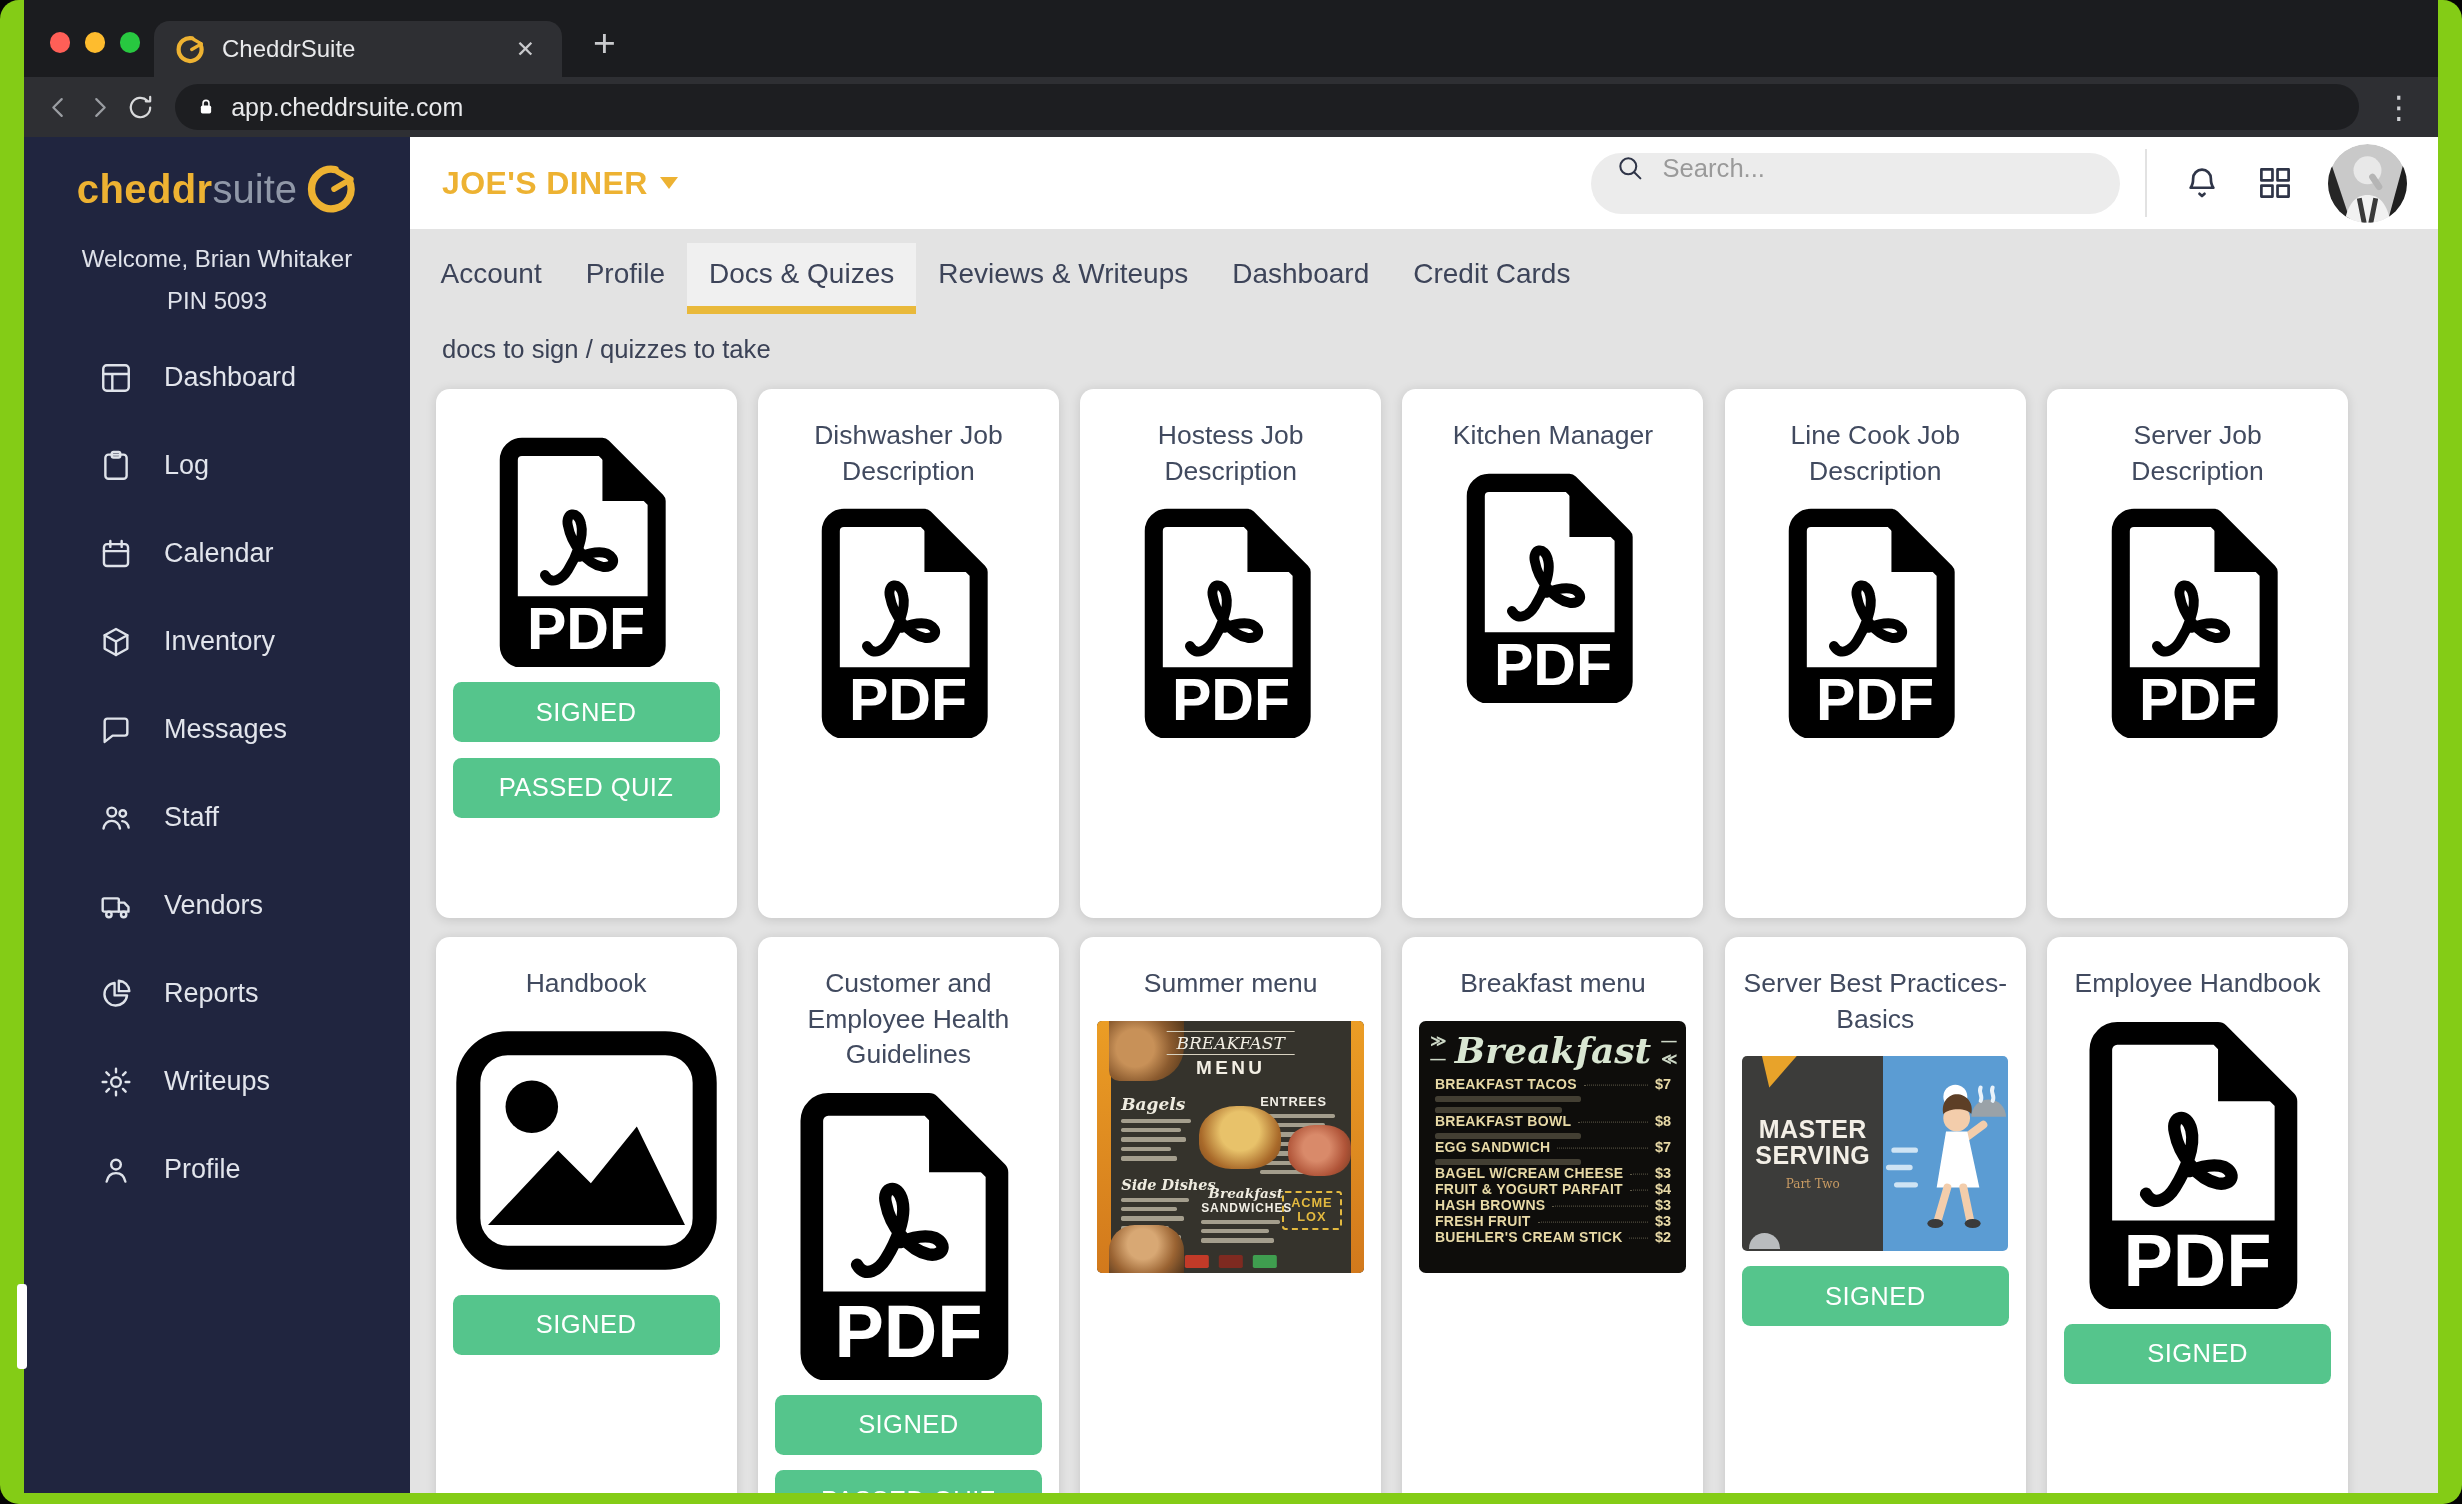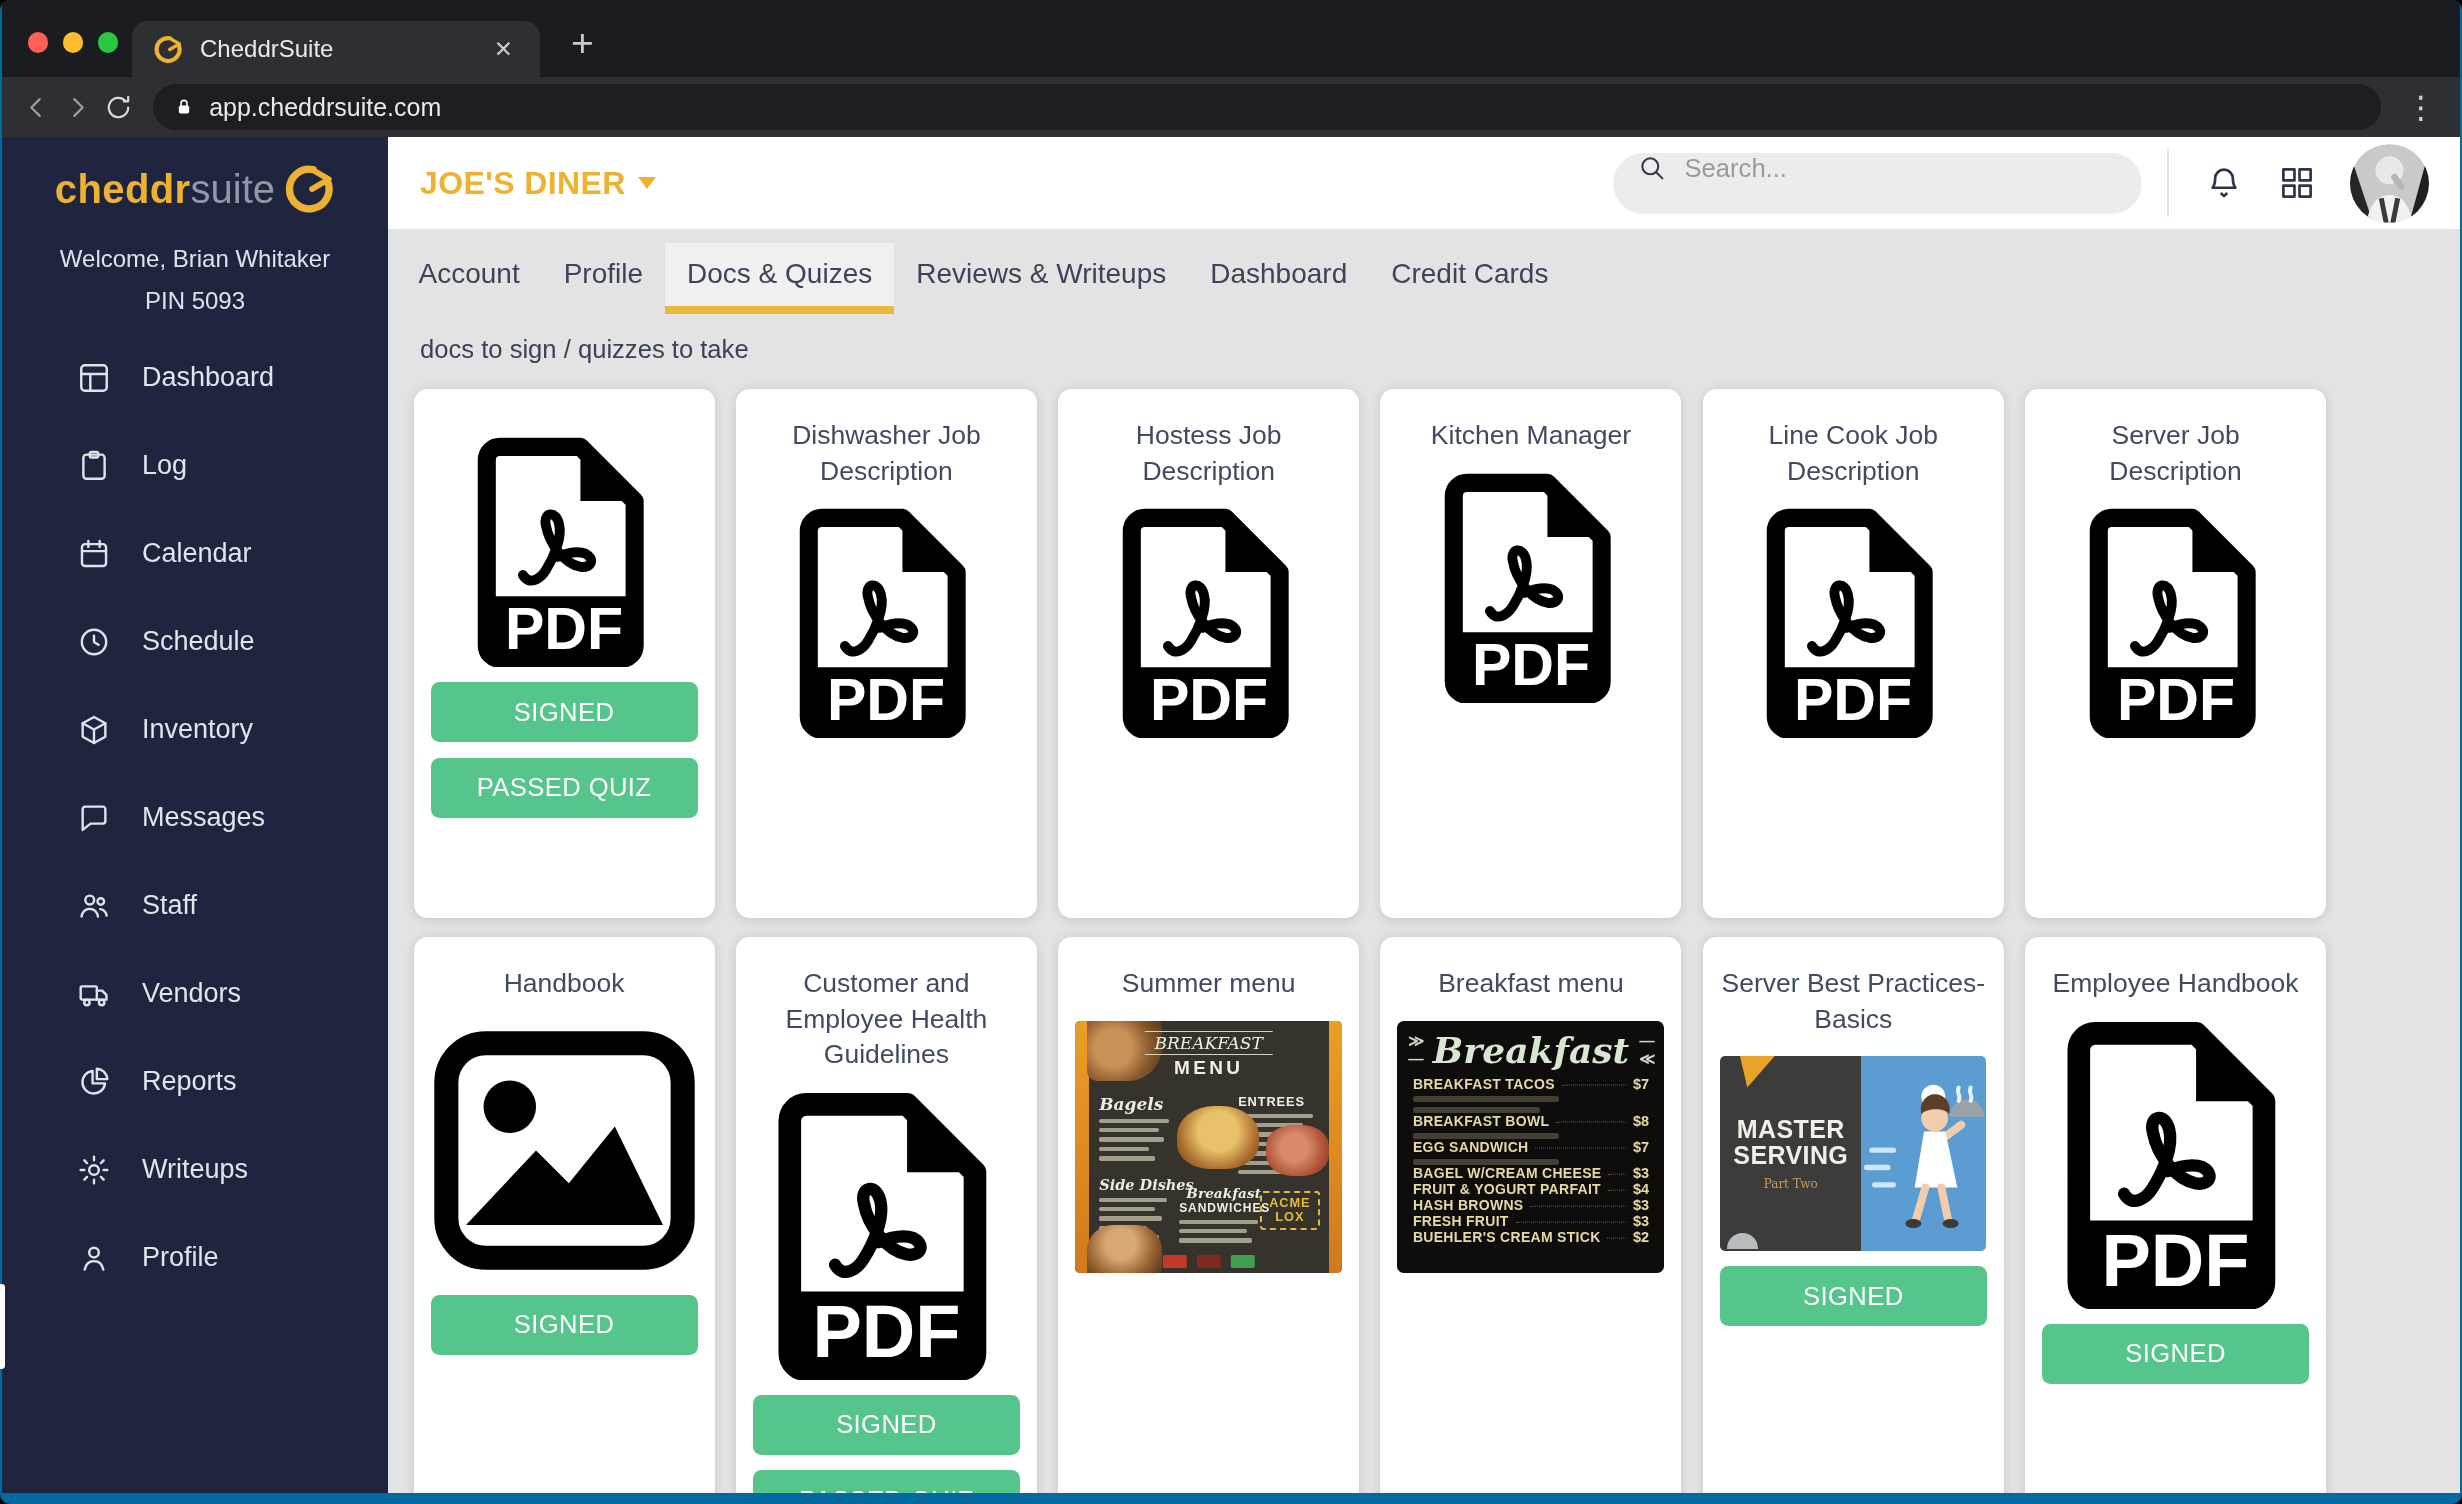--- a/index.html
+++ b/index.html
@@ -3,21 +3,21 @@
 <meta charset="utf-8">
 <style>
   :root{
     --gold:#EDB232; --sidebar:#20253F; --content:#E3E3E3; --green:#55C58C; --underline:#E9B93B;
   }
   *{box-sizing:border-box}
   html,body{margin:0;padding:0;overflow:hidden}
   body{width:2462px;height:1504px;background:#050505;font-family:"Liberation Sans",sans-serif;}
   svg{display:block}
   
-  .frame{position:absolute;inset:0;background:#0369a1;border-radius:10px;overflow:hidden;padding:0 2px 12px}
+  .frame{position:absolute;inset:0;background:#84cc16;border-radius:19px;overflow:hidden;padding:0 24px 12px}
   .tabstrip{height:77px;background:#1b1c1f;position:relative;display:flex;align-items:flex-end}
   .lights{position:absolute;left:25.6px;top:32px;display:flex;gap:14.5px}
   .light{width:20.5px;height:20.5px;border-radius:50%;cursor:pointer}
   .btab{margin-left:130px;height:56px;width:408px;background:#2e2f33;border-radius:15.4px 15.4px 0 0;display:flex;align-items:center;padding:0 22px;color:#e9eaec}
   .btab-title{font-size:24px;margin-left:17px;flex:1;white-space:nowrap}
   .btab-close{font-size:23px;color:#c9cacd;padding:0 5.1px;cursor:pointer}
   .newtab{color:#c9cacd;font-size:39px;font-weight:300;margin:0 0 12px 31px;cursor:pointer}
   .toolbar{height:60px;background:#2e2f33;display:flex;align-items:center;padding:0 13.7px}
   .navbtn{padding:5.1px;color:#9a9da2;cursor:pointer}
   .navbtn.lite{color:#d8d9db}
@@ -188,27 +188,20 @@
           </div>
           <div class="nav-item">
             <svg viewBox="0 0 24 24" fill="none" stroke="currentColor" stroke-width="1.7" stroke-linecap="round" stroke-linejoin="round">
               <rect x="3.5" y="5" width="17" height="15.5" rx="2.2"></rect>
               <path d="M8 2.8V7M16 2.8V7M3.5 10h17"></path>
             </svg>
             <span>Calendar</span>
           </div>
           <div class="nav-item">
             <svg viewBox="0 0 24 24" fill="none" stroke="currentColor" stroke-width="1.7" stroke-linecap="round" stroke-linejoin="round">
-              <circle cx="12" cy="12" r="8.6"></circle>
-              <path d="M12 7.6V12l3.2 2"></path>
-            </svg>
-            <span>Schedule</span>
-          </div>
-          <div class="nav-item">
-            <svg viewBox="0 0 24 24" fill="none" stroke="currentColor" stroke-width="1.7" stroke-linecap="round" stroke-linejoin="round">
               <path d="M12 2.8l8 4.4v9.6l-8 4.4-8-4.4V7.2z"></path>
               <path d="M4 7.2l8 4.4 8-4.4M12 11.6v9.6"></path>
             </svg>
             <span>Inventory</span>
           </div>
           <div class="nav-item">
             <svg viewBox="0 0 24 24" fill="none" stroke="currentColor" stroke-width="1.7" stroke-linecap="round" stroke-linejoin="round">
               <path d="M4 5.8A1.8 1.8 0 0 1 5.8 4h12.4A1.8 1.8 0 0 1 20 5.8v8.4a1.8 1.8 0 0 1-1.8 1.8H9.6L4 20.4z"></path>
             </svg>
             <span>Messages</span>

